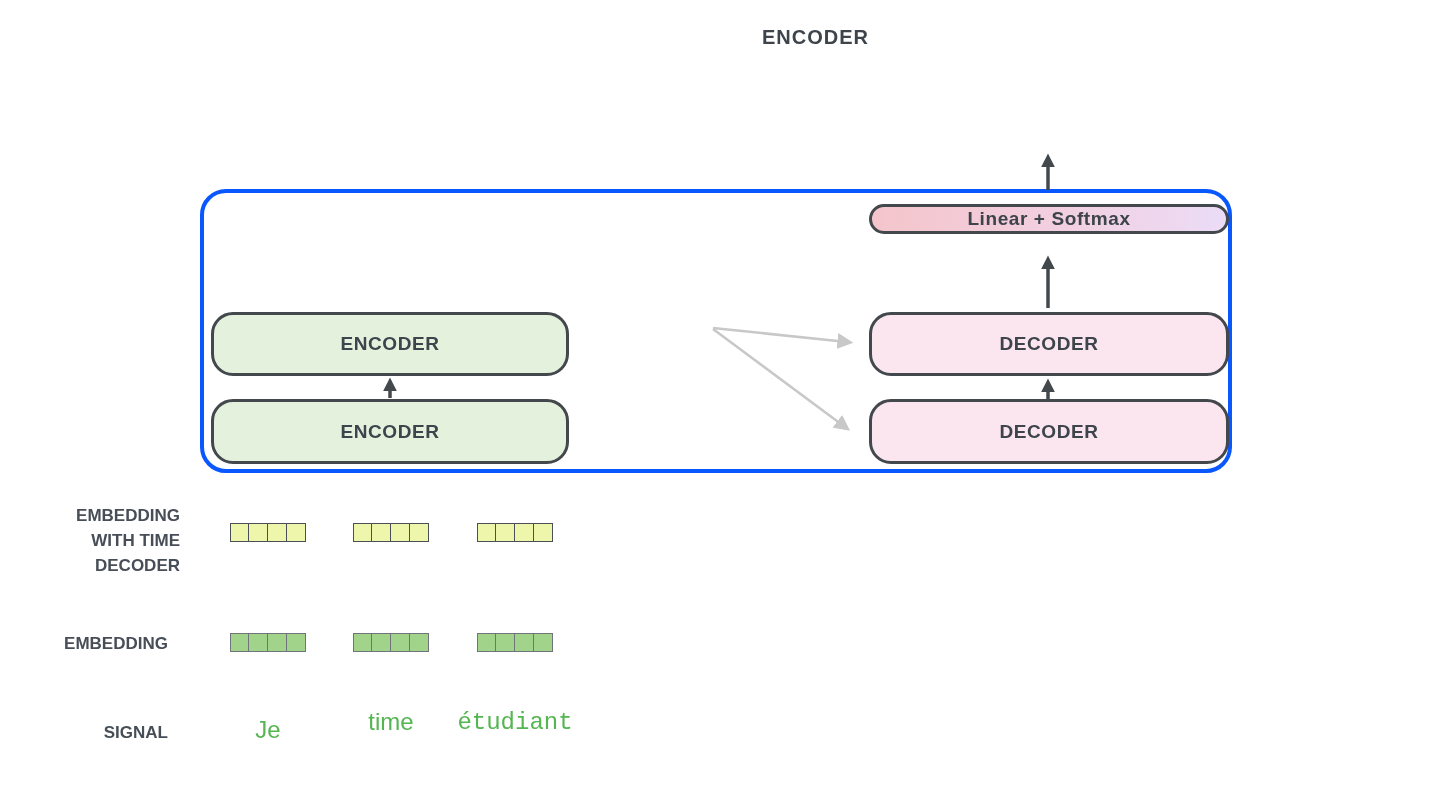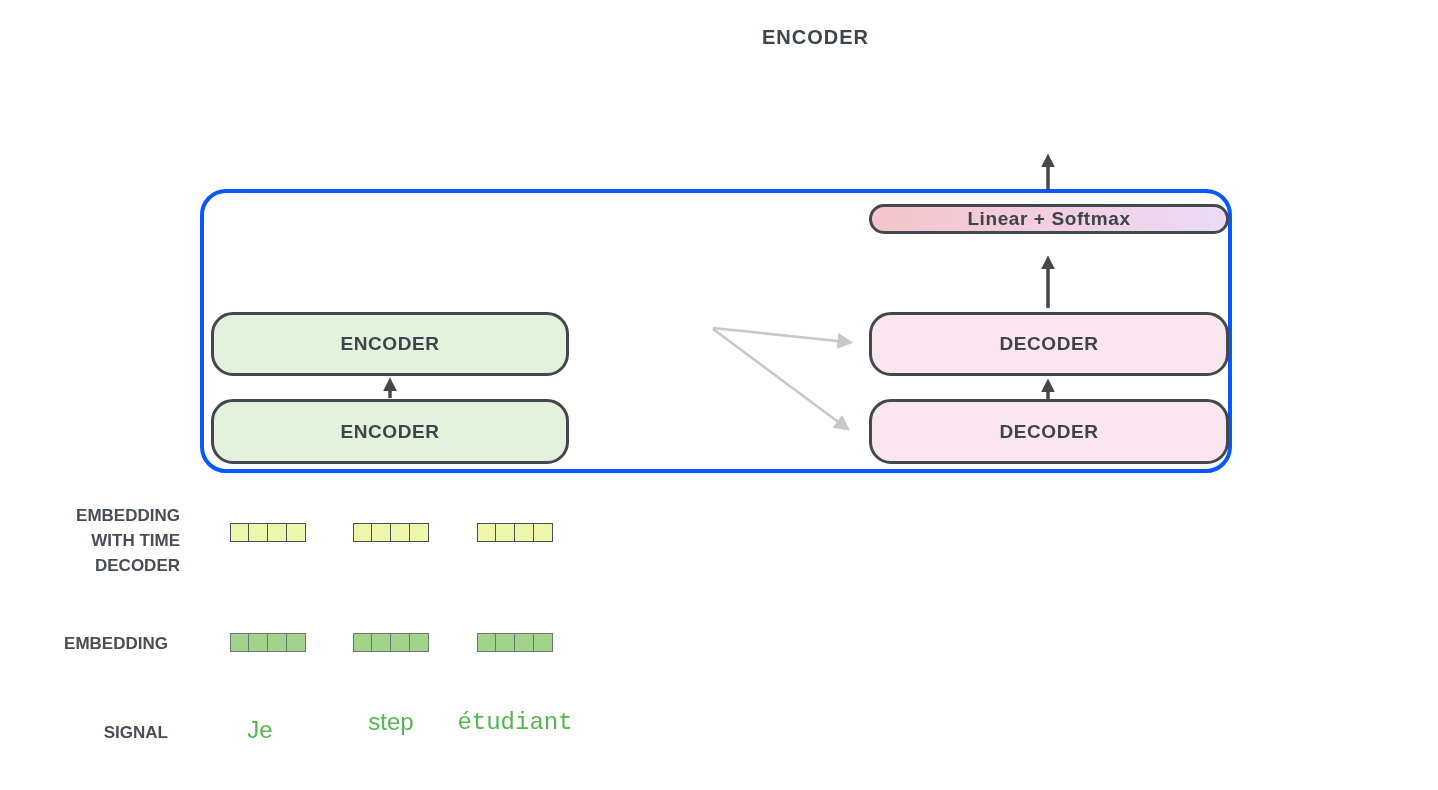--- a/index.html
+++ b/index.html
@@ -55,21 +55,21 @@
 
   .vector{position:absolute;display:flex;}
   .cell{width:19px;height:19px;}
   .vector.yellow .cell{background:var(--time-signal-cell);border:1.5px solid #4a5055;}
   .vector.green .cell{background:var(--embedding-cell);border:1.5px solid #6e747a;}
   .vector .cell + .cell{border-left:none;}
   .y1{left:230px;top:523px;} .y2{left:353px;top:523px;} .y3{left:477px;top:523px;}
   .g1{left:230px;top:633px;} .g2{left:353px;top:633px;} .g3{left:477px;top:633px;}
 
   .token{position:absolute;font-size:24px;color:var(--token-green);transform:translateX(-50%);white-space:nowrap;}
-  .t1{left:260px;top:716px;} .t2{left:391px;top:708px;} .t3{left:515px;top:709px;font-family:Liberation Mono, monospace;}
+  .t1{left:268px;top:716px;} .t2{left:391px;top:708px;} .t3{left:515px;top:709px;font-family:Liberation Mono, monospace;}
 </style>
 </head>
 <body>
 
 <div class="canvas">
 
 
   <div class="output-label">ENCODER</div>
 
   <div class="blue-box"></div>
@@ -140,16 +140,16 @@
   </div>
   <div class="vector green g3">
     <div class="cell"></div>
       <div class="cell"></div>
       <div class="cell"></div>
       <div class="cell"></div>
   </div>
 
   <div class="side-label input-label">SIGNAL</div>
   <div class="token t1">Je</div>
-  <div class="token t2">step</div>
+  <div class="token t2">time</div>
   <div class="token t3">étudiant</div>
 
 </div>
 
 </body></html>

